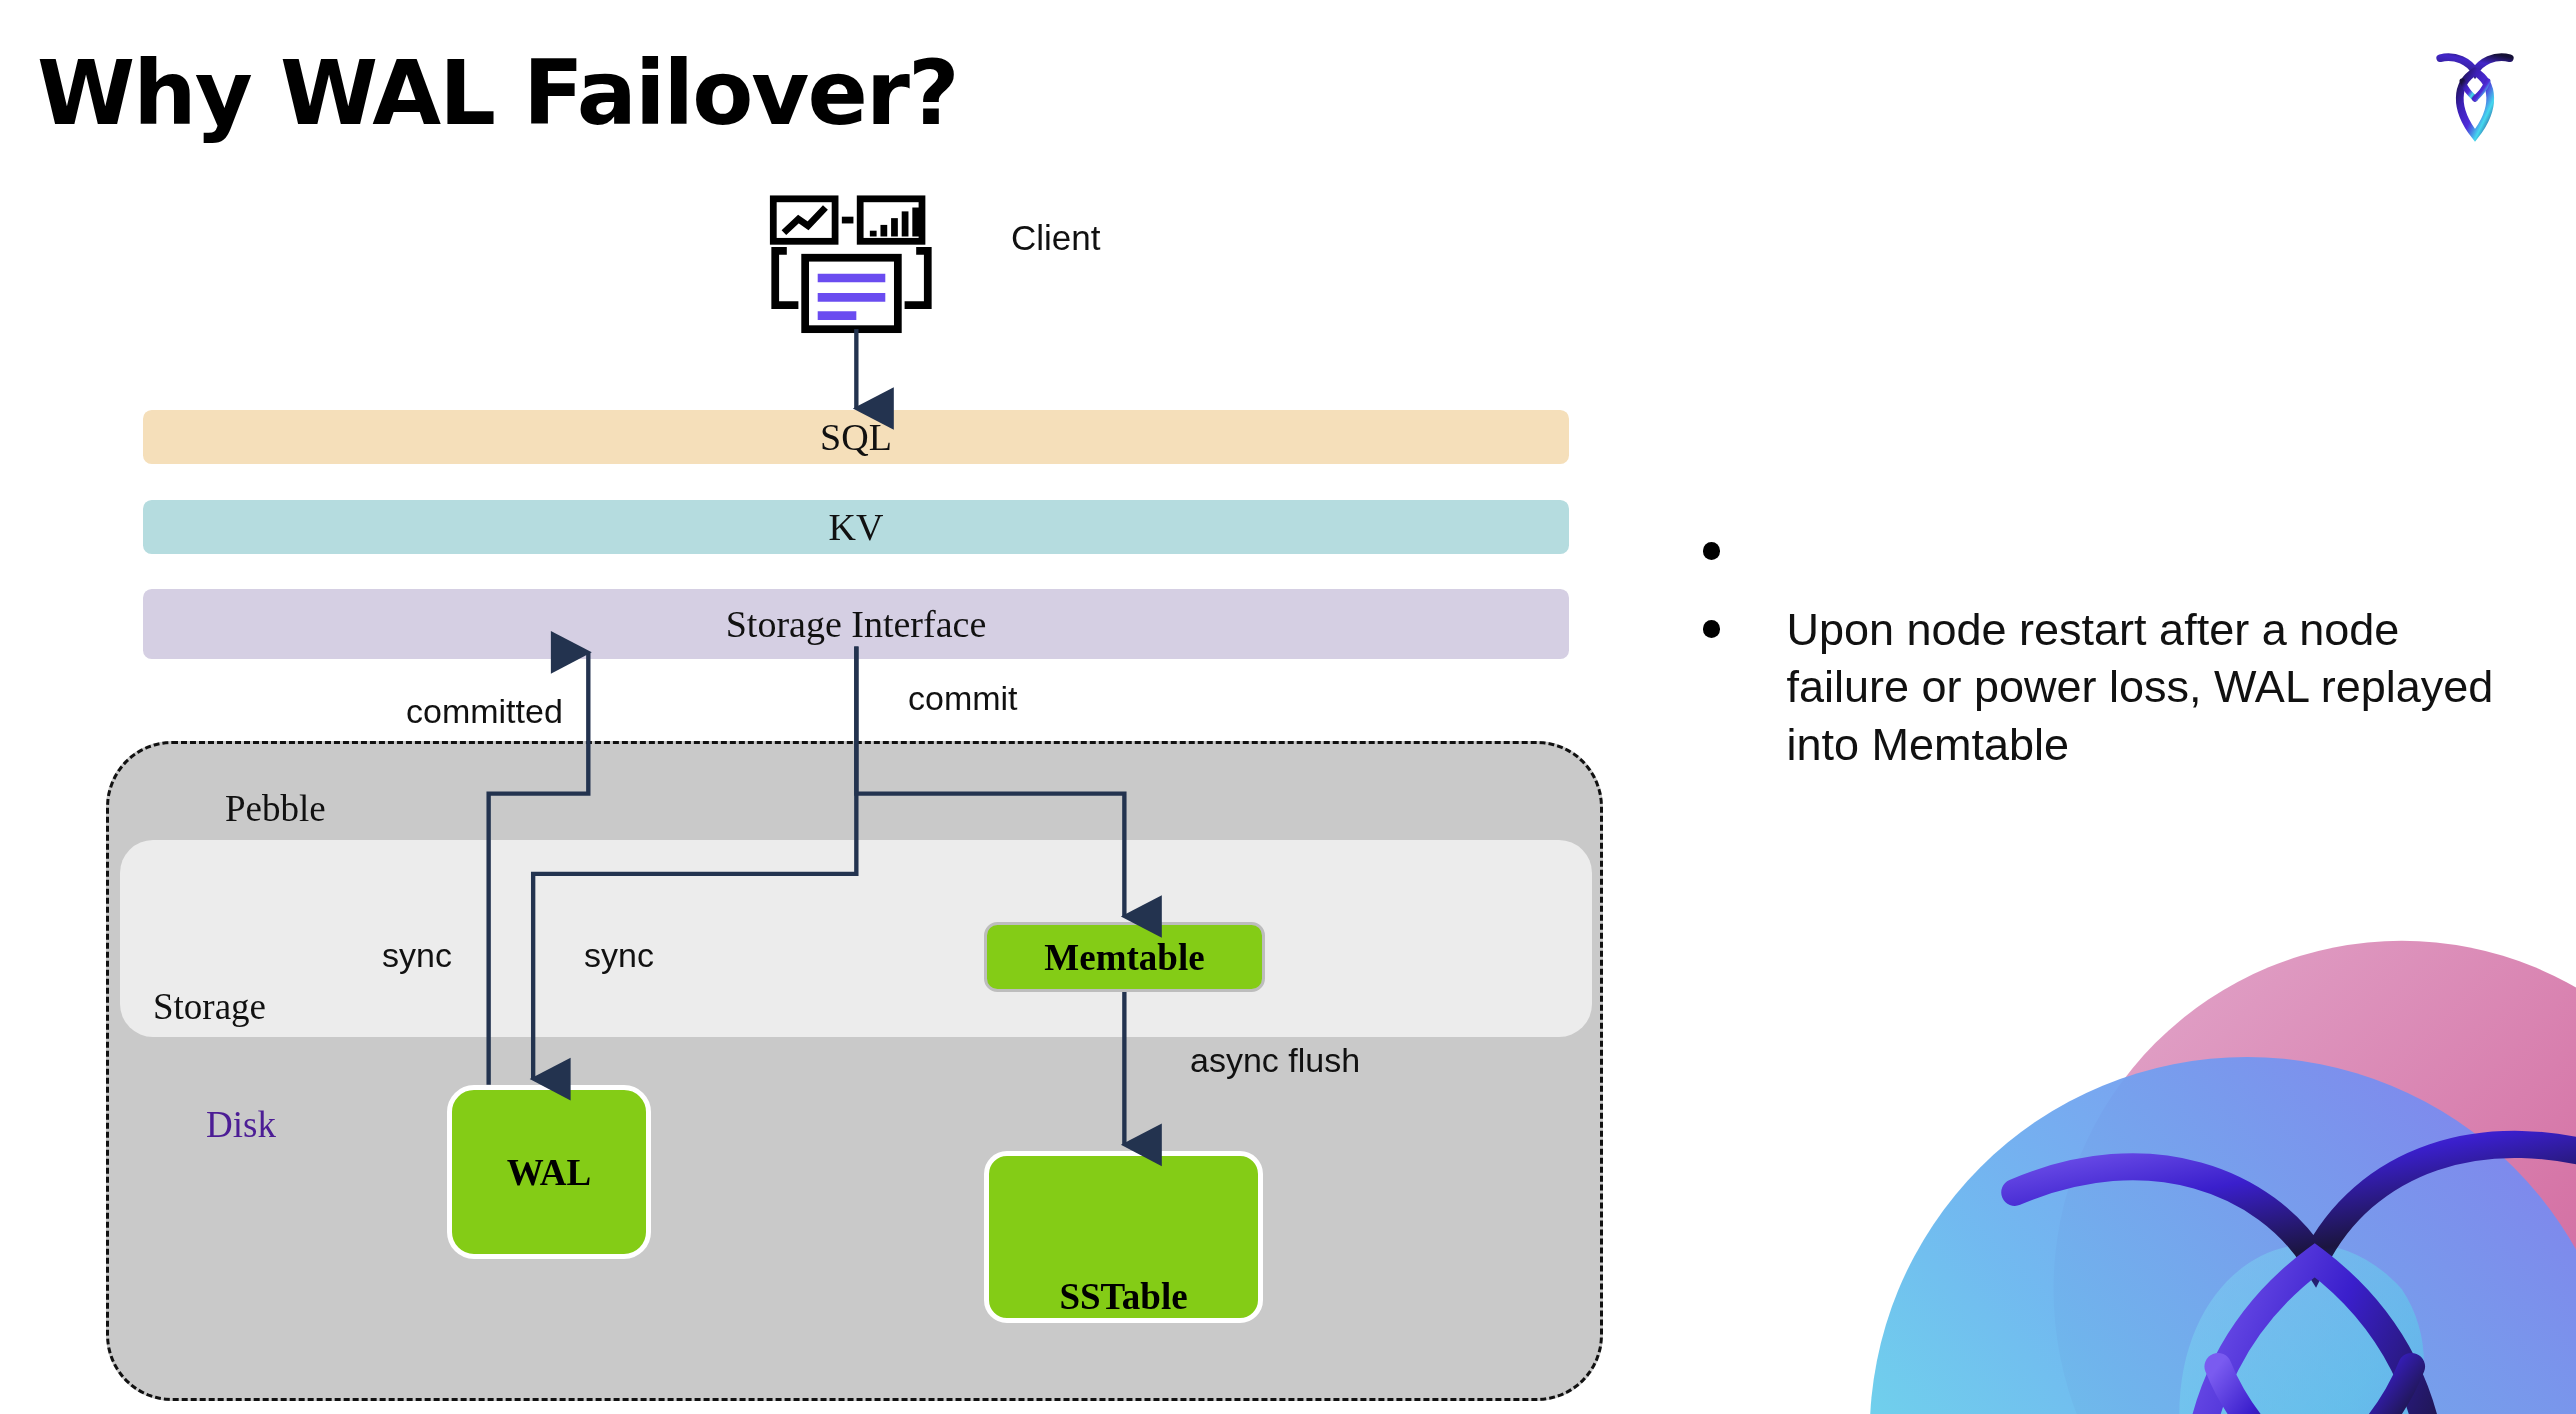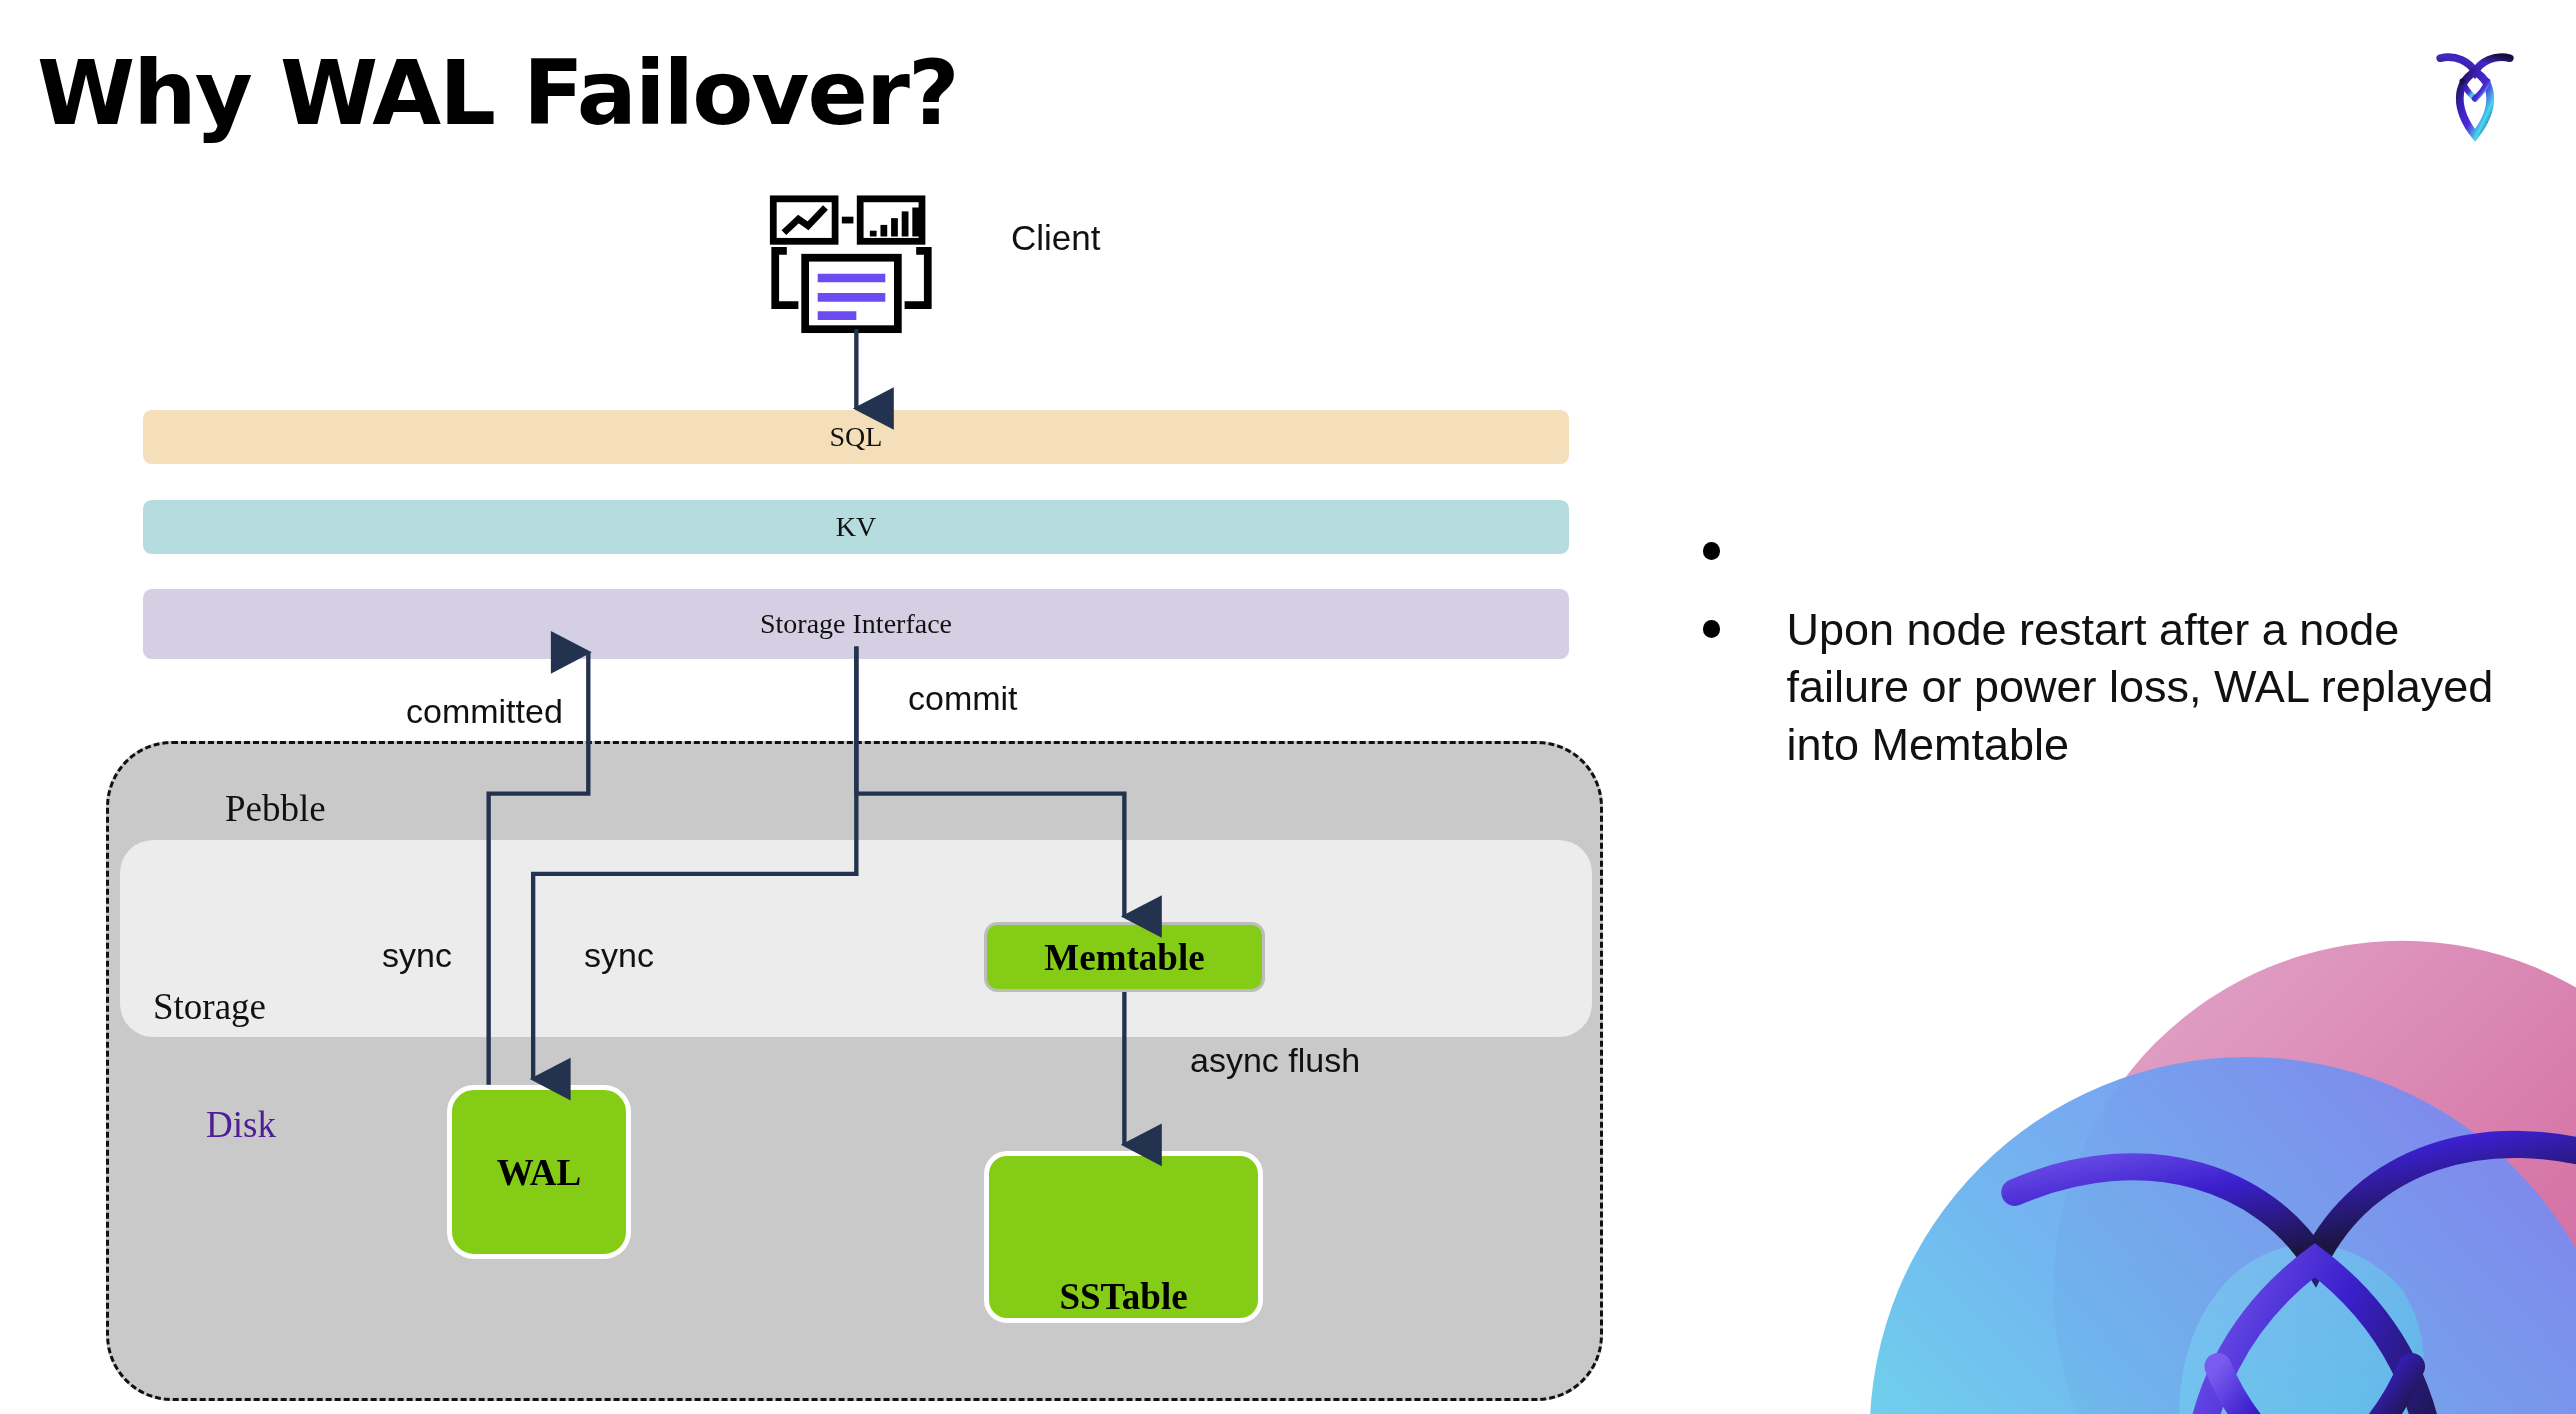--- a/index.html
+++ b/index.html
@@ -25,21 +25,21 @@
   #client-icon{position:absolute;left:769px;top:194px;width:165px;height:140px;}
   #client-label{
     position:absolute;left:1011px;top:218px;
     font-size:35px;color:#111;font-family:"Liberation Sans",sans-serif;
   }
 
   
   .layer-bar{
     position:absolute;left:143px;width:1426px;border-radius:8.7px;
     display:flex;align-items:center;justify-content:center;
-    font-family:"Liberation Serif",serif;font-size:28px;color:#111;
+    font-family:"Liberation Serif",serif;font-size:38px;color:#111;
   }
   #layer-sql{top:410px;height:54px;background:#f5dfba;}
   #layer-kv{top:500px;height:54px;background:#b5dcdf;font-family:Liberation Serif, serif;}
   #layer-storage{top:577px;height:70px;background:#d5cfe3;margin-top:12px;}
 
   
   #pebble-box{
     position:absolute;left:106px;top:741px;width:1497px;height:660px;
     background:#c9c9c9;border:3.9px dashed #111;border-radius:66px;
     box-sizing:border-box;
@@ -65,21 +65,21 @@
   .node-box{
     position:absolute;display:flex;align-items:center;justify-content:center;
     background:#84cc16;font-family:"Liberation Serif",serif;font-weight:bold;
     color:#000;box-sizing:border-box;
   }
   #node-memtable{
     left:984px;top:922px;width:281px;height:70px;border-radius:13.5px;
     border:3.9px solid #bdbdbd;font-size:37px;
   }
   #node-wal{
-    left:447px;top:1085px;width:184px;height:174px;border-radius:27px;
+    left:447px;top:1085px;width:204px;height:174px;border-radius:27px;
     border:5.8px solid #ffffff;font-size:37px;
   }
   #node-sstable{
     left:984px;top:1151px;width:279px;height:172px;border-radius:23px;
     border:5.8px solid #ffffff;font-size:37px;align-items:flex-end;
   }
 
   
   .edge-label{
     position:absolute;font-family:"Liberation Sans",sans-serif;

